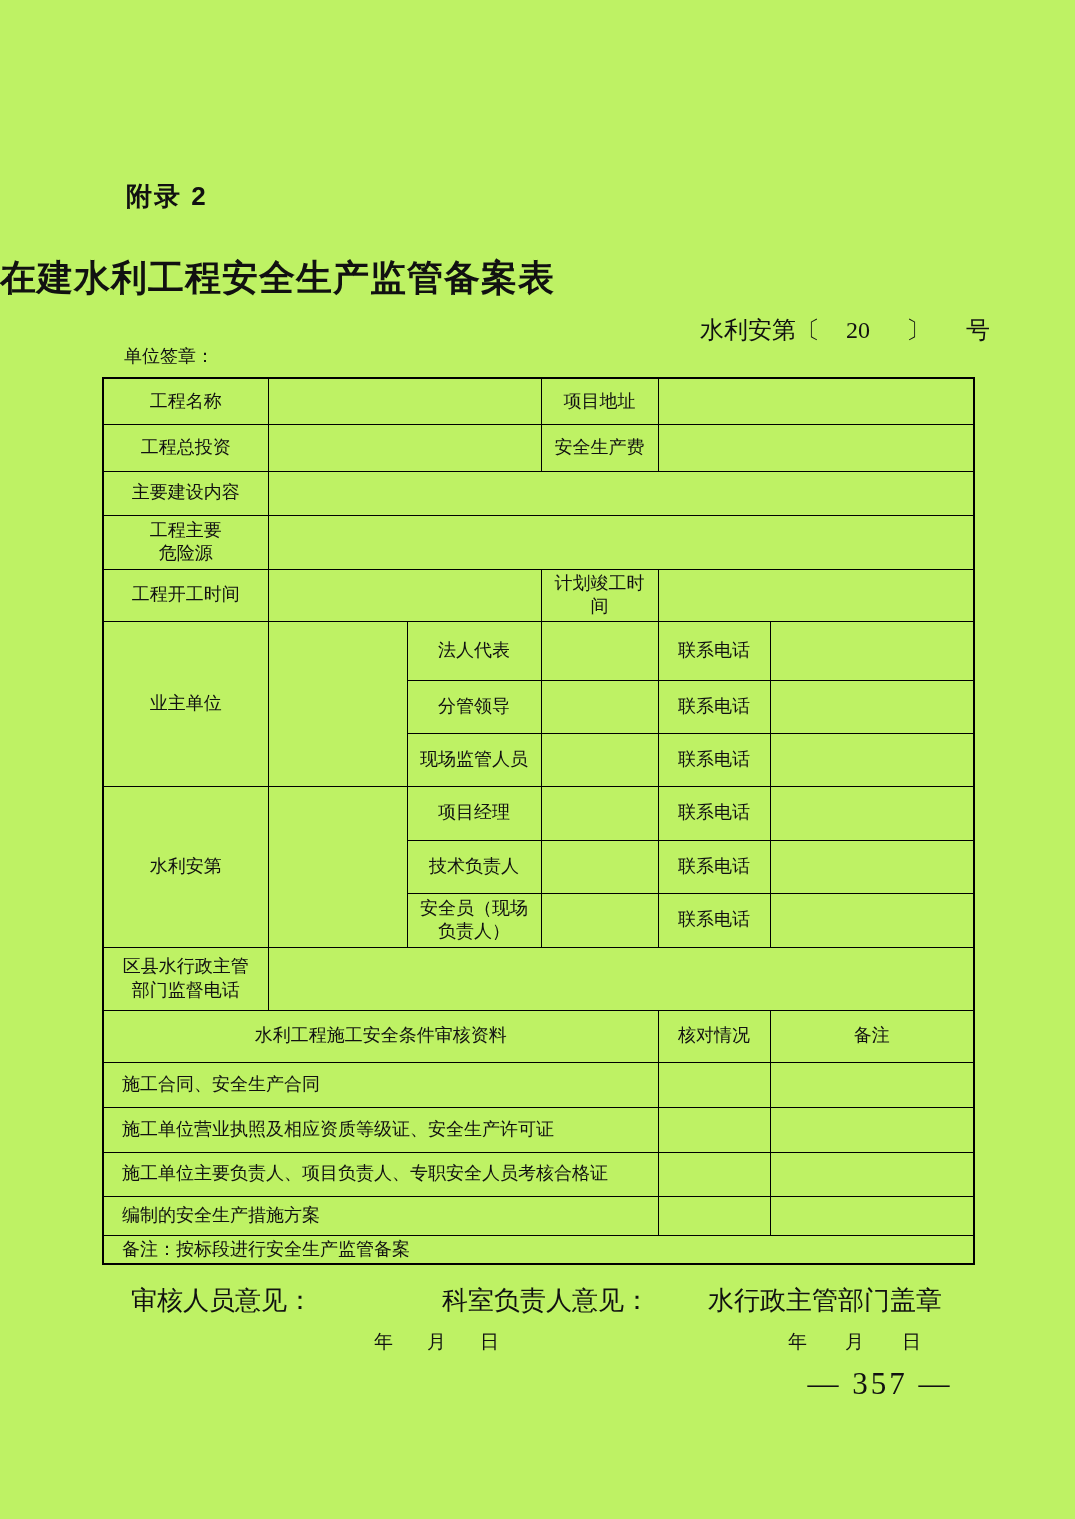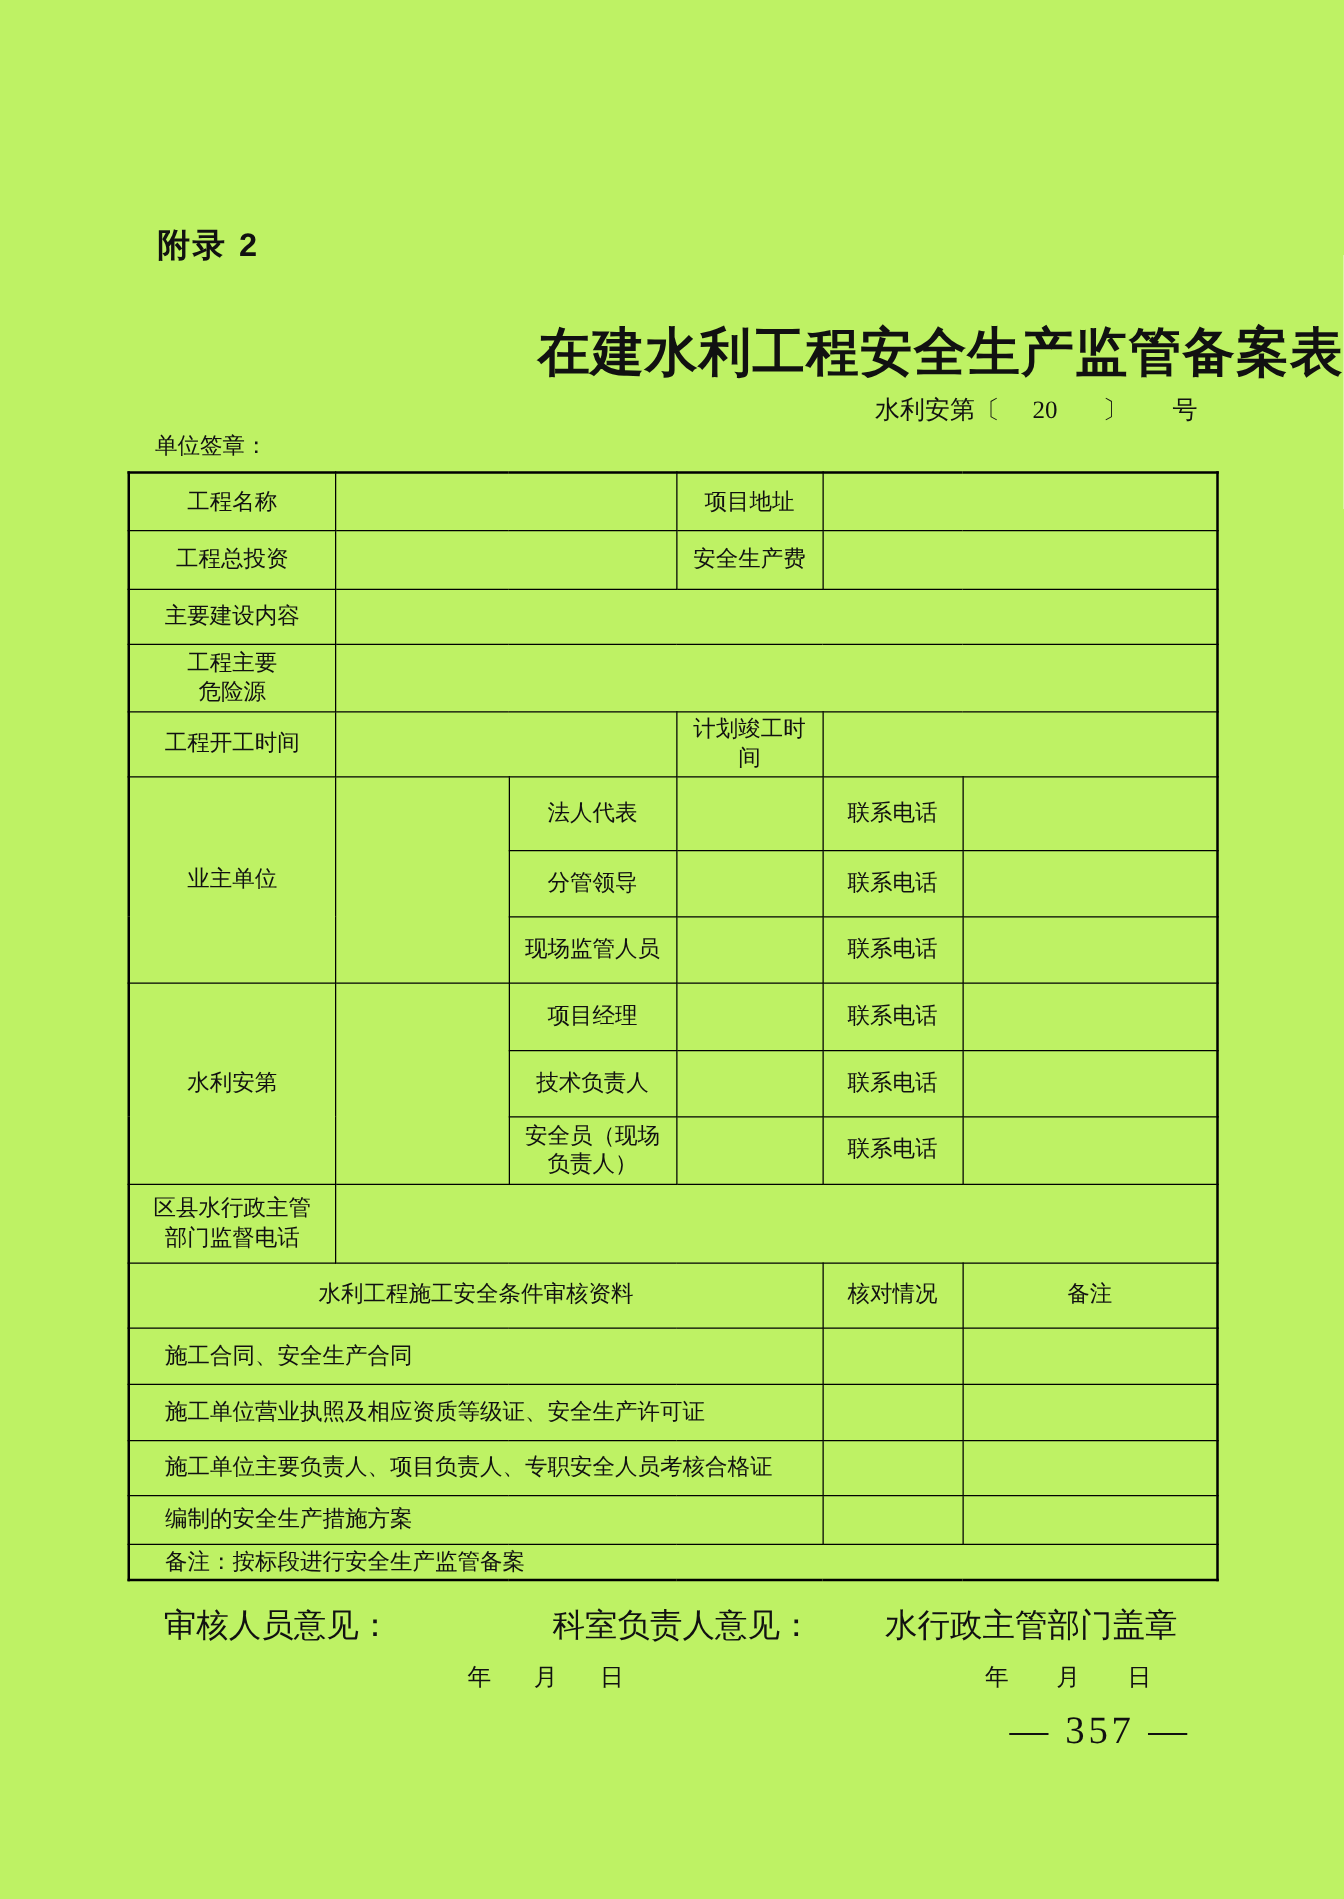--- a/index.html
+++ b/index.html
@@ -19,31 +19,31 @@
     font-family: "Liberation Sans", sans-serif;
     font-weight: 700;
     font-size: 26px;
     letter-spacing: 2px;
   }
   .title {
     position: absolute;
     left: 0;
     top: 254px;
     width: 100%;
-    text-align: right;
-    font-size: 42px;
+    text-align: left;
+    font-size: 36px;
     font-weight: 700;
     letter-spacing: 1px;
     white-space: nowrap;
   }
   .docno {
     position: absolute;
     top: 314px;
     left: 700px;
-    font-size: 20px;
+    font-size: 24px;
     white-space: nowrap;
   }
   .docno .gap-s { display: inline-block; width: 26px; }
   .docno .gap-m { display: inline-block; width: 36px; }
   .seal-label {
     position: absolute;
     left: 124px;
     top: 344px;
     font-size: 18px;
   }
@@ -60,21 +60,21 @@
     border: 1.5px solid #000;
     font-size: 18px;
     line-height: 1.3;
     text-align: center;
     vertical-align: middle;
     padding: 2px 4px;
     overflow: hidden;
   }
   .form-table td.lt {
     text-align: left;
-    padding-left: 28px;
+    padding-left: 18px;
   }
   .w80  { display: inline-block; max-width: 80px;  }
   .w94  { display: inline-block; max-width: 94px;  }
   .w112 { display: inline-block; max-width: 112px; }
   .w132 { display: inline-block; max-width: 132px; }
   .footer-label { position: absolute; top: 1283px; font-size: 26px; white-space: nowrap; }
   .fl-1 { left: 131px; }
   .fl-2 { left: 442px; }
   .fl-3 { left: 708px; }
   .date-line { position: absolute; top: 1329px; font-size: 19px; display: flex; }

